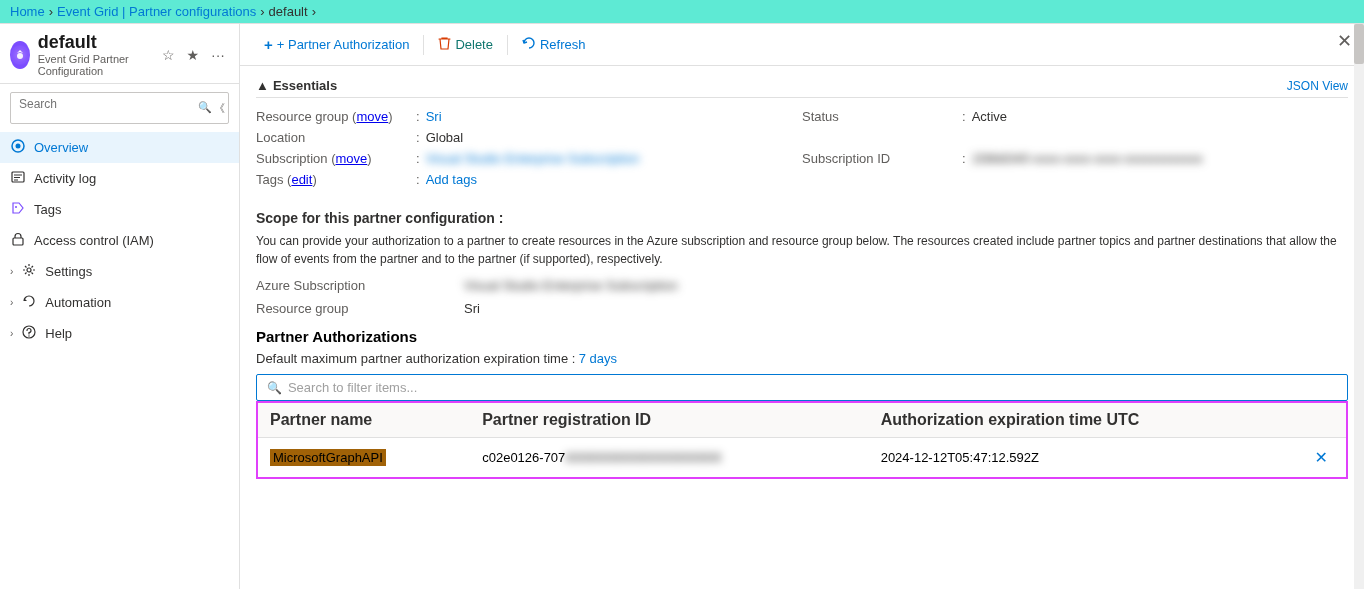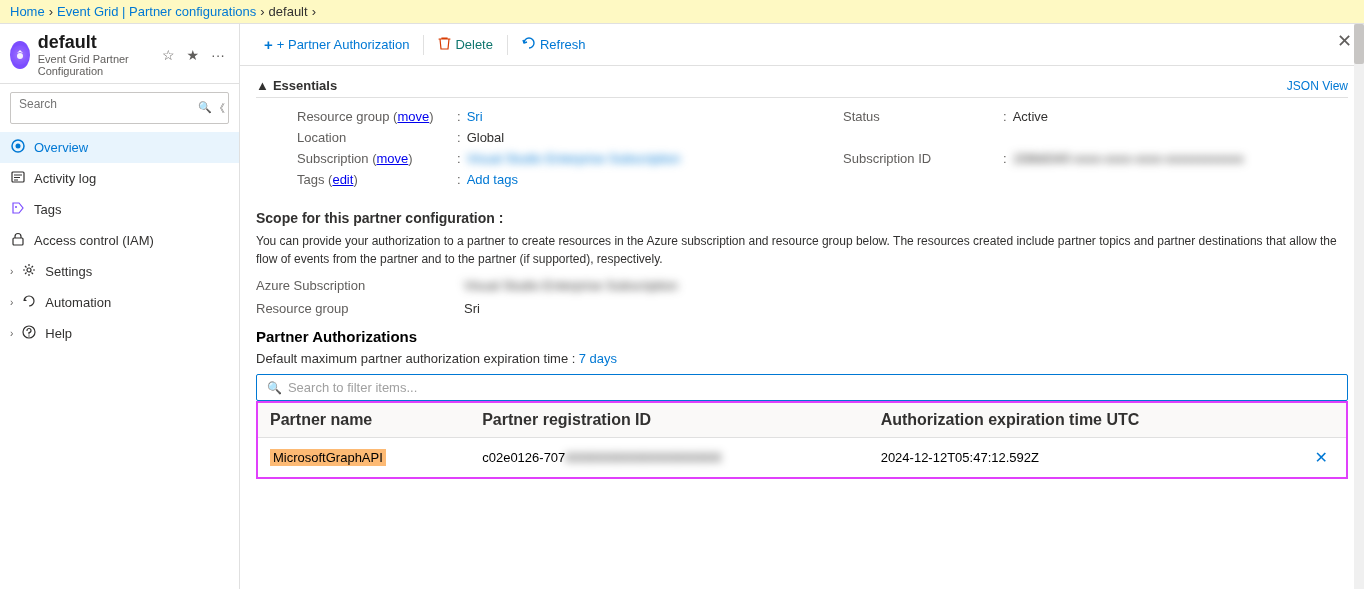--- a/index.html
+++ b/index.html
@@ -3,21 +3,21 @@
   <meta charset="utf-8">
   <style>
     * { box-sizing: border-box; margin: 0; padding: 0; font-family: 'Segoe UI', sans-serif; font-size: 13px; }
     body { background: #fff; overflow: hidden; }
 
     .top-bar {
       display: flex;
       align-items: center;
       padding: 4px 10px;
       border-bottom: 1px solid #e0e0e0;
-      background: #fef9c3;
+      background: #5eead4;
     }
     .breadcrumb {
       display: flex;
       align-items: center;
       font-size: 12px;
       color: #0078d4;
       gap: 4px;
     }
     .breadcrumb span { color: #323130; }
     .breadcrumb a { color: #0078d4; text-decoration: none; }
@@ -148,21 +148,20 @@
     .essentials-grid {
       display: grid;
       grid-template-columns: 1fr 1fr;
       gap: 0;
     }
     .essentials-row {
       display: flex;
       align-items: flex-start;
       padding: 3px 0;
       font-size: 13px;
-      margin-left: 41px;
     }
     .essentials-label {
       width: 160px;
       min-width: 160px;
       color: #605e5c;
     }
     .essentials-value {
       color: #323130;
       display: flex; align-items: center; gap: 4px;
     }
@@ -221,21 +220,21 @@
       border-bottom: 1px solid #e0e0e0;
       background: #faf9f8;
     }
     .partner-table td {
       padding: 8px 12px;
       font-size: 13px;
       border-bottom: 1px solid #f0f0f0;
       vertical-align: middle;
     }
     .partner-name-highlight {
-      background: #fdba74;
+      background: #a16207;
       padding: 1px 3px;
       margin-top: 20px;
     }
     .delete-row-btn {
       background: none; border: none; cursor: pointer;
       color: #0078d4; font-size: 16px; padding: 2px 6px;
     }
 
     .blurred {
       filter: blur(4px);

